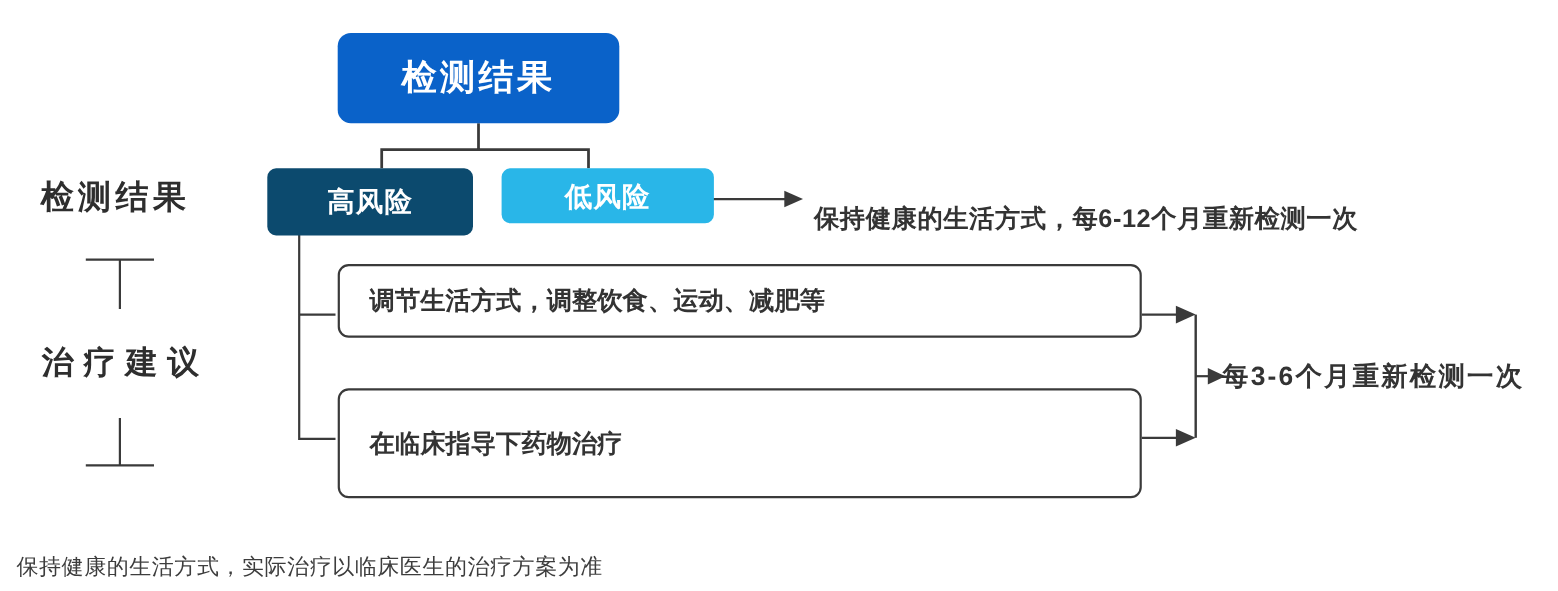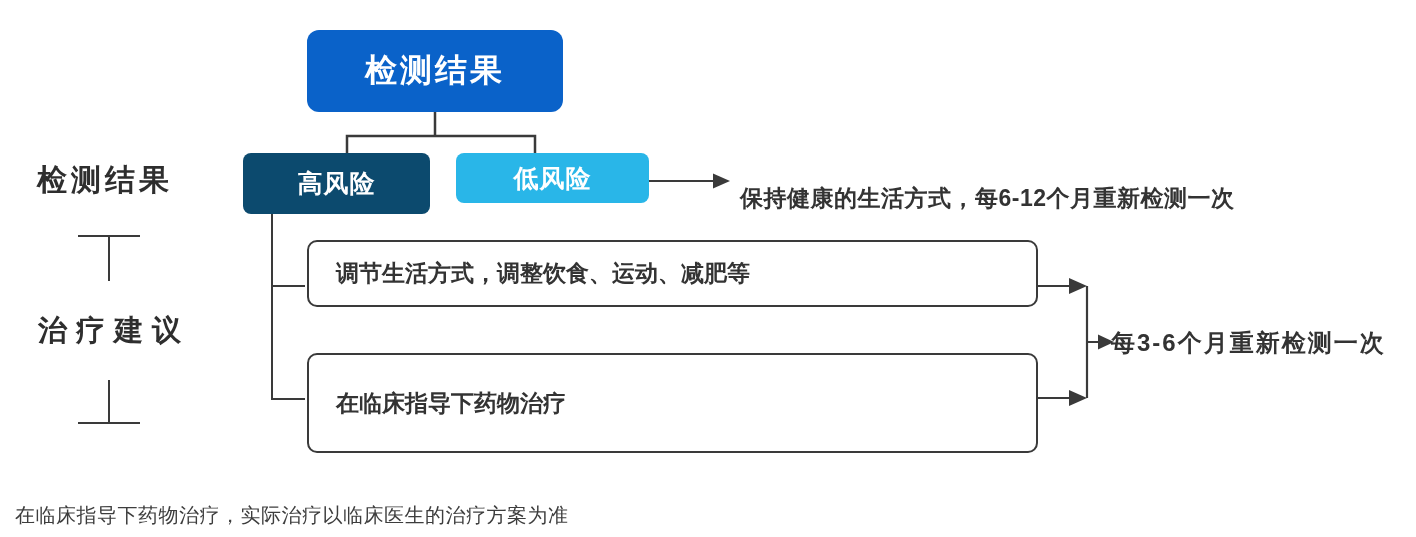--- a/index.html
+++ b/index.html
@@ -141,15 +141,15 @@
   <div class="treat-box treat-2">在临床指导下药物治疗</div>
 
   <div class="side-label side-label-1">检测结果</div>
 
   <div class="side-label side-label-2">治疗建议</div>
 
   <div class="annotation ann-low">保持健康的生活方式，每6-12个月重新检测一次</div>
 
   <div class="annotation ann-high">每3-6个月重新检测一次</div>
 
-  <div class="disclaimer">在临床指导下药物治疗，实际治疗以临床医生的治疗方案为准</div>
+  <div class="disclaimer">保持健康的生活方式，实际治疗以临床医生的治疗方案为准</div>
 
 </div>
 
 </body></html>

